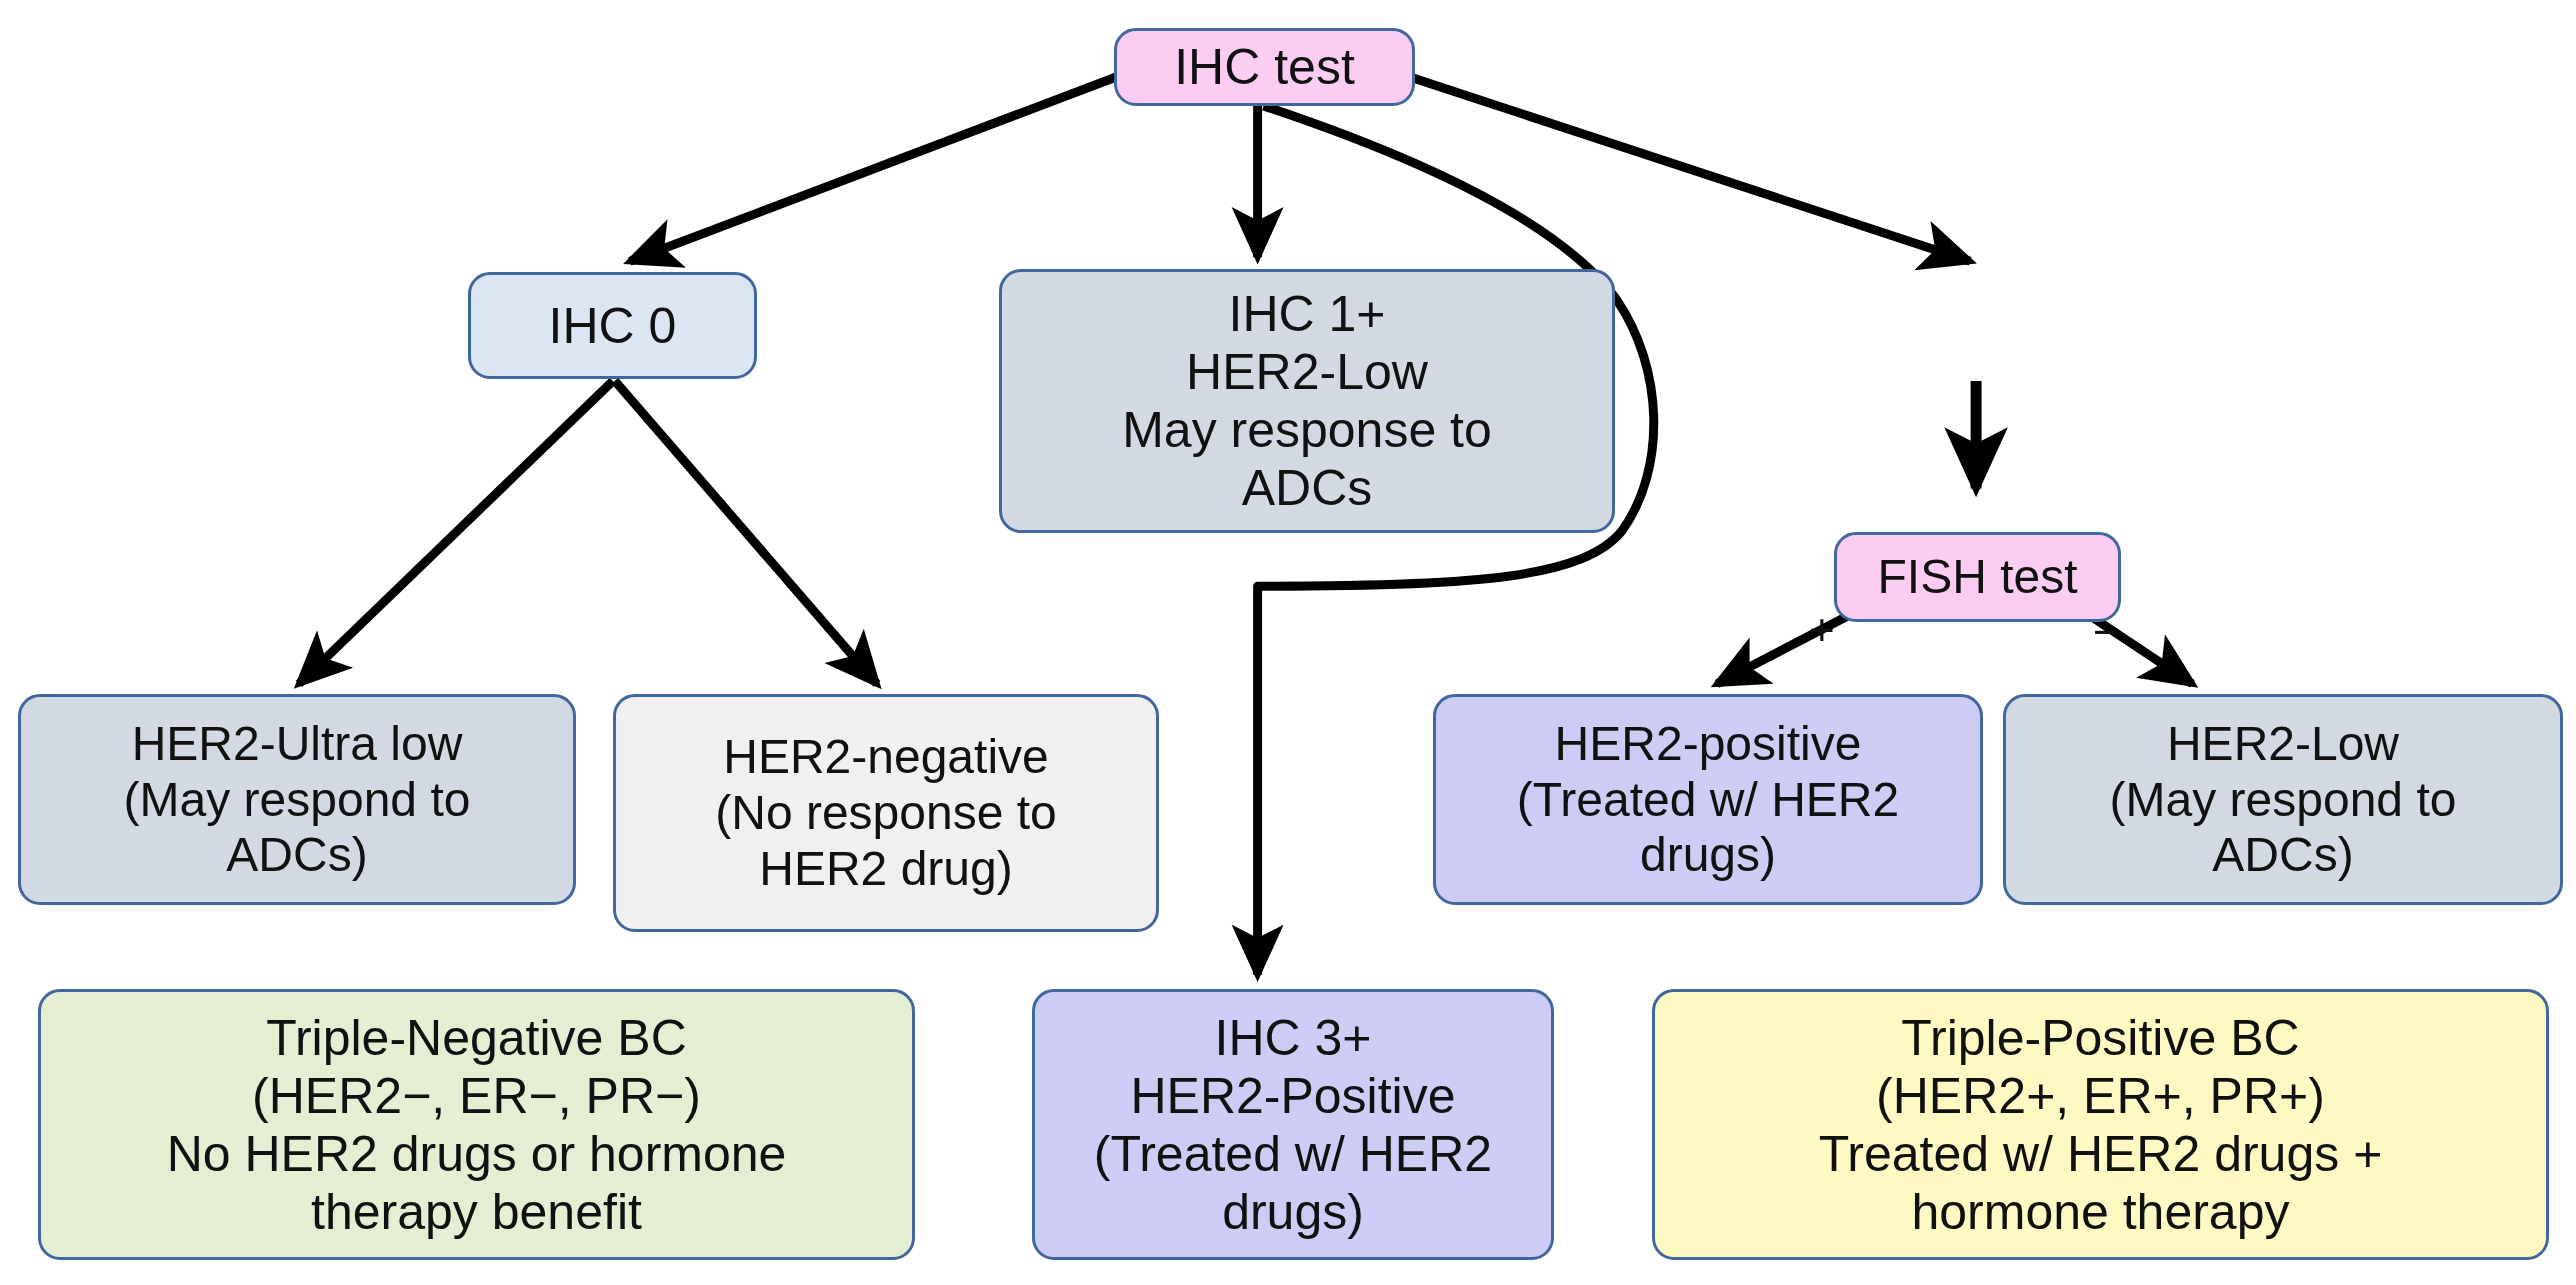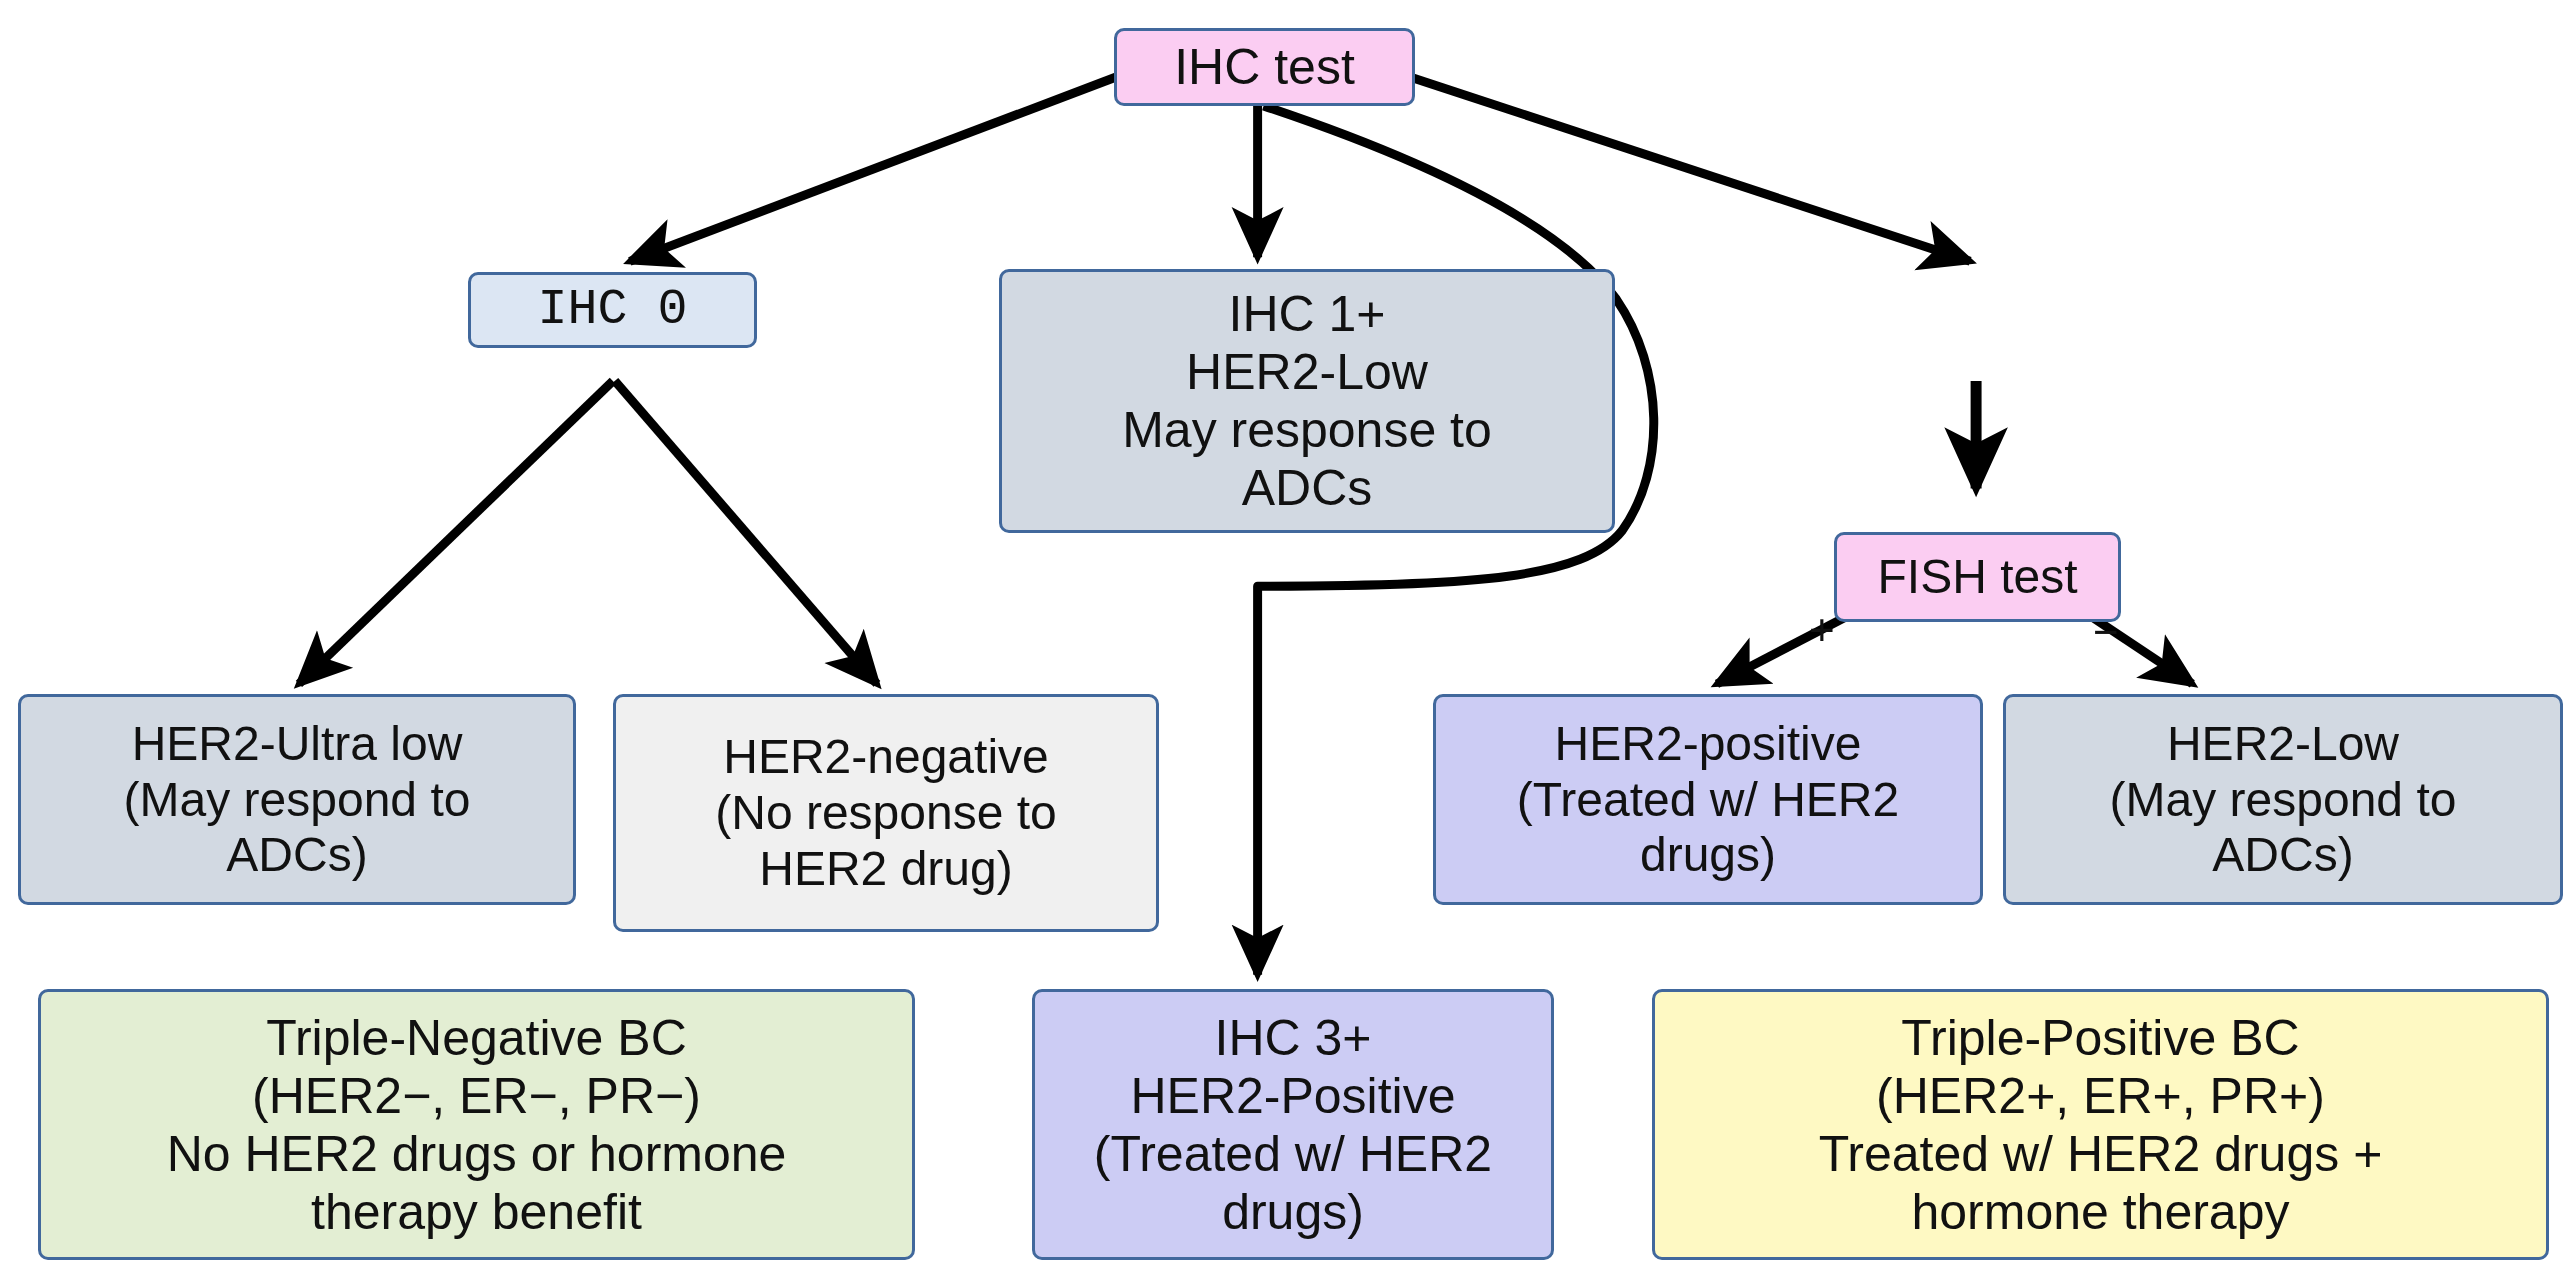--- a/index.html
+++ b/index.html
@@ -22,21 +22,21 @@
     left: 0;
     top: 0;
     width: 2576px;
     height: 1286px;
     pointer-events: none;
   }
   .node {
     position: absolute;
     box-sizing: border-box;
     border: 3px solid #41689c;
-    border-radius: 10px;
+    border-radius: 22px;
     display: flex;
     align-items: center;
     justify-content: center;
     text-align: center;
     color: #111111;
     line-height: 1.16;
     white-space: pre-line;
     padding: 4px 26px;
     z-index: 2;
   }
@@ -76,21 +76,21 @@
     <path d="M617,382 L880,686" stroke="#000000" stroke-width="9" fill="none" marker-end="url(#ah)"></path>
 
     <path d="M1983,382 L1983,490" stroke="#000000" stroke-width="11" fill="none" marker-end="url(#ah)"></path>
 
     <path d="M1900,594 L1723,686" stroke="#000000" stroke-width="9" fill="none" marker-end="url(#ah)"></path>
 
     <path d="M2062,594 L2200,686" stroke="#000000" stroke-width="9" fill="none" marker-end="url(#ah)"></path>
   </svg>
 
   <div class="node" style="left: 1114px; top: 28px; width: 301px; height: 78px; background: rgb(251, 205, 242); font-size: 50px; border-color: rgb(65, 104, 156);">IHC test</div>
-  <div class="node" style="left: 468px; top: 272px; width: 289px; height: 76px; background: rgb(220, 230, 243); font-size: 50px; border-color: rgb(65, 104, 156); font-family: Liberation Mono, monospace;">IHC 0</div>
+  <div class="node" style="left: 468px; top: 272px; width: 289px; height: 107px; background: rgb(220, 230, 243); font-size: 50px; border-color: rgb(65, 104, 156);">IHC 0</div>
   <div class="node" style="left: 999px; top: 269px; width: 616px; height: 264px; background: rgb(210, 217, 226); font-size: 50px; border-color: rgb(65, 104, 156);">IHC 1+
 HER2-Low
 May response to
 ADCs</div>
   <div class="node" style="left: 1834px; top: 500px; width: 287px; height: 90px; background: rgb(251, 205, 242); font-size: 48px; border-color: rgb(65, 104, 156); margin-top: 32px;">FISH test</div>
   <div class="node" style="left: 18px; top: 694px; width: 558px; height: 211px; background: rgb(210, 217, 226); font-size: 48px; border-color: rgb(65, 104, 156);">HER2-Ultra low
 (May respond to
 ADCs)</div>
   <div class="node" style="left: 613px; top: 694px; width: 546px; height: 238px; background: rgb(240, 240, 240); font-size: 48px; border-color: rgb(65, 104, 156);">HER2-negative
 (No response to

